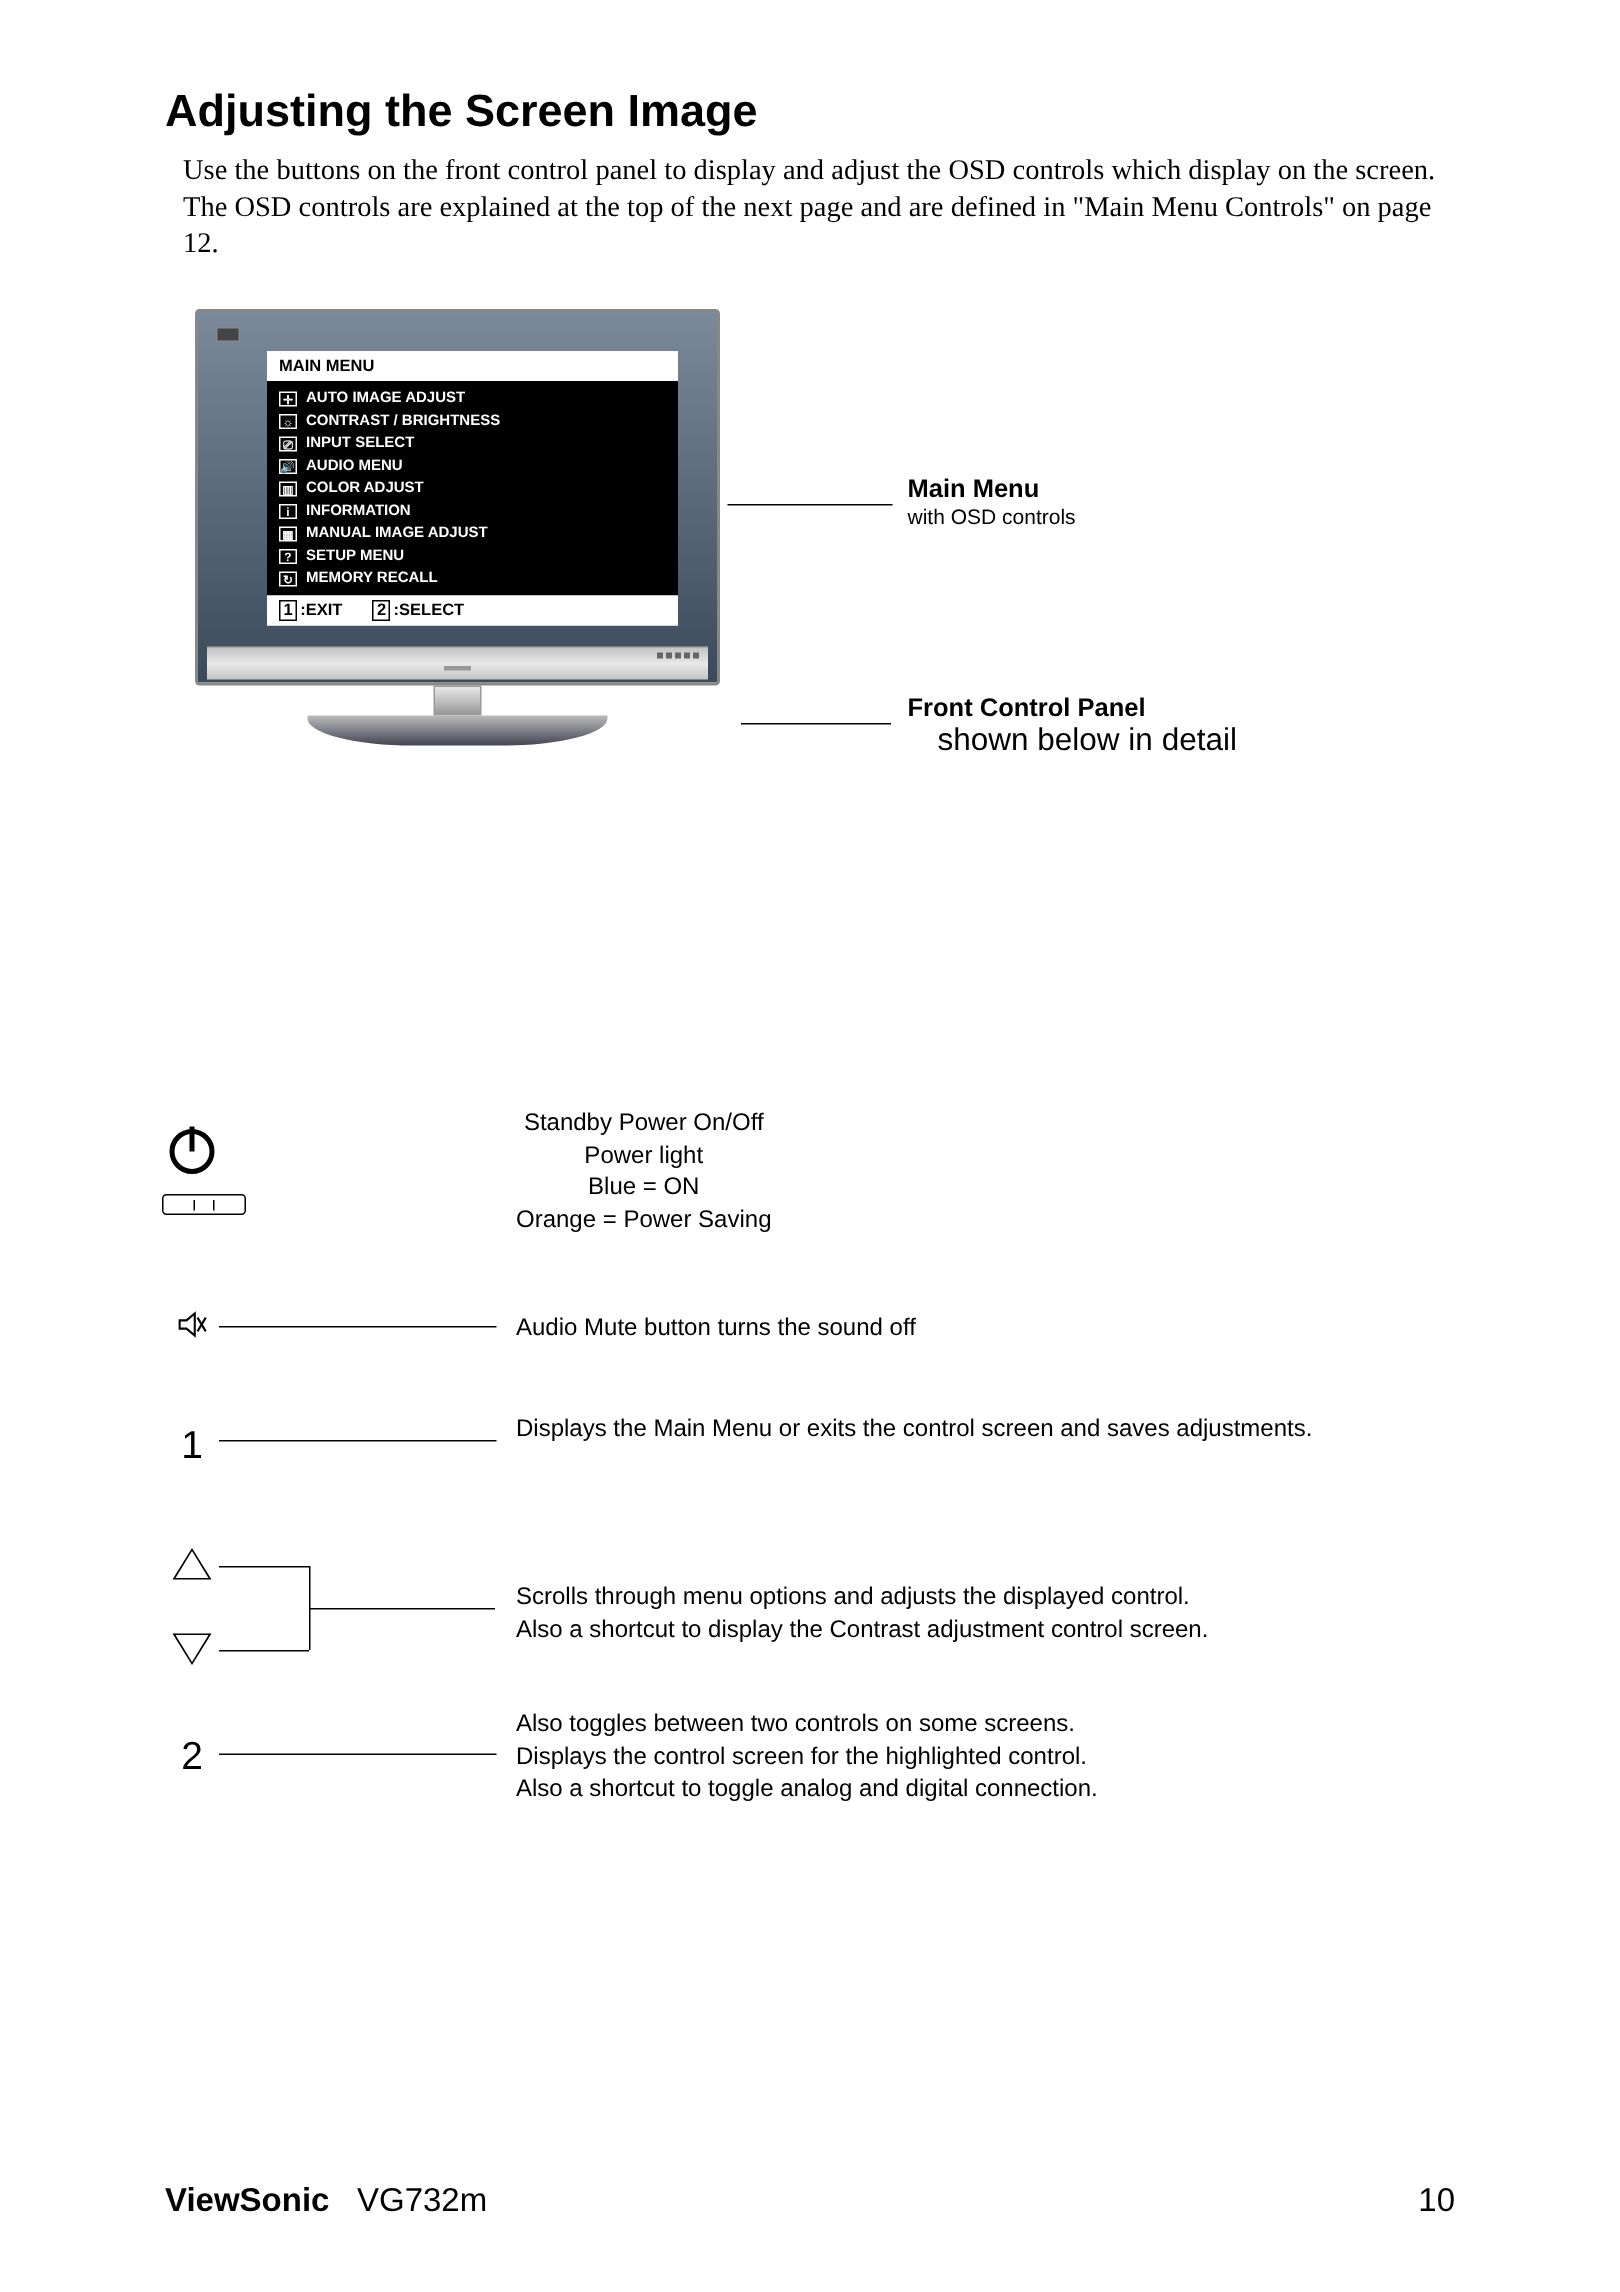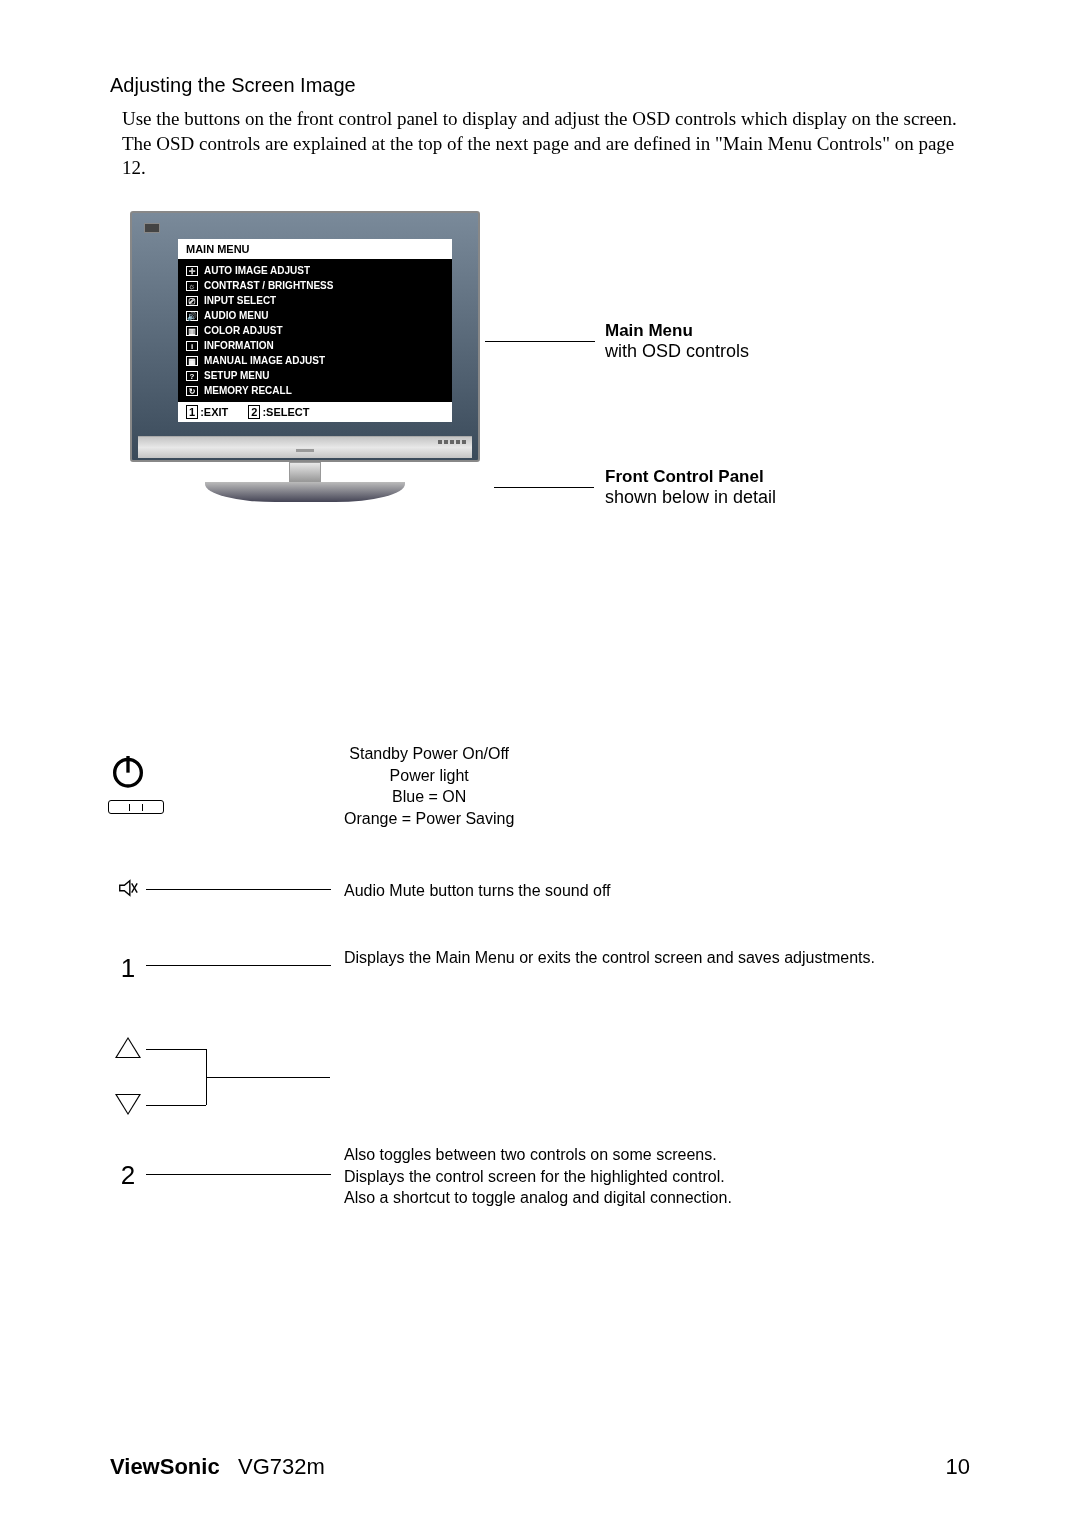--- a/index.html
+++ b/index.html
@@ -8,24 +8,23 @@
     width: 1080px;
     height: 1528px;
     background: #fff;
     color: #000;
     position: relative;
   }
   .page {
     padding: 58px 110px 0 110px;
   }
   h1 {
-    font-size: 20px;
-    font-weight: normal;
+    font-size: 30px;
+    font-weight: bold;
     margin-bottom: 10px;
-    margin-top: 16px;
   }
   .intro {
     font-family: "Times New Roman", Times, serif;
     font-size: 19px;
     line-height: 1.3;
     margin-bottom: 30px;
     margin-left: 12px;
   }
 
   
@@ -76,26 +75,26 @@
   .power-light { position:absolute; left:50%; bottom:6px; transform:translateX(-50%); width:18px; height:3px; background:#999; }
   .stand-neck { width:32px; height:20px; background:linear-gradient(#e8e8e8,#999); margin:0 auto; border:1px solid #999; }
   .stand-base { width:200px; height:20px; background:linear-gradient(#bbb,#445); border-radius:0 0 70px 70px/0 0 18px 18px; margin:0 auto; }
 
   .callout-line {
     position:absolute; background:#000; height:1px;
   }
   .callout1-line { left:375px; top:130px; width:110px; }
   .callout1 { position:absolute; left:495px; top:110px; }
   .callout1 b { font-size:17px; }
-  .callout1 span { font-size:18px; }
+  .callout1 span { font-size:14px; }
 
   .callout2-line { left:384px; top:276px; width:100px; }
   .callout2 { position:absolute; left:495px; top:256px; }
   .callout2 b { font-size:17px; }
-  .callout2 span { font-size:18px; }
+  .callout2 span { font-size:21px;margin-left:20px; }
 
   
   .controls { position:relative; margin-top: 10px; }
   .ctrl-row { position:relative; min-height:70px; margin-bottom:26px; }
   .ctrl-row.tall { min-height: 100px; text-align: center; }
   .ctrl-icon { position:absolute; left:-2px; top:0; width:40px; text-align:center; font-size:20px; }
   .ctrl-line { position:absolute; left:36px; width:185px; height:1px; background:#000; }
   .ctrl-text { position:absolute; left:234px; top:-10px; font-size:16px; line-height:1.35; }
   .led-shape { width:56px; height:14px; border:1px solid #000; border-radius:3px; position:relative; margin:4px auto 0 auto; }
   .led-shape::after { content:""; position:absolute; left:50%; top:3px; transform:translateX(-50%); width:12px; height:7px; border-left:1px solid #000; border-right:1px solid #000; }
@@ -245,20 +244,24 @@
         </div>
       <div class="ctrl-line" style="top:10px; width:60px;"></div>
       <div class="ctrl-line" style="top:10px; left:96px; width:1px; height:56px;"></div>
       <div class="ctrl-line" style="top:38px; left:96px; width:124px;"></div>
       <div class="ctrl-icon" style="top:56px;">
           <div class="tri-wrap">
             <div class="tri-down"></div>
           </div>
         </div>
       <div class="ctrl-line" style="top:66px; width:60px;"></div>
+      <div class="ctrl-text" style="top:20px; width:580px;">
+        <div>Scrolls through menu options and adjusts the displayed control.</div>
+        <div>Also a shortcut to display the Contrast adjustment control screen.</div>
+      </div>
     </div>
 
     <div class="ctrl-row" style="min-height:80px;">
       <div class="ctrl-icon num-icon">2</div>
       <div class="ctrl-line" style="top:14px;"></div>
       <div class="ctrl-text" style="top:-16px; width:560px;">
         <div>Also toggles between two controls on some screens.</div>
         <div>Displays the control screen for the highlighted control.</div>
         <div>Also a shortcut to toggle analog and digital connection.</div>
       </div>

